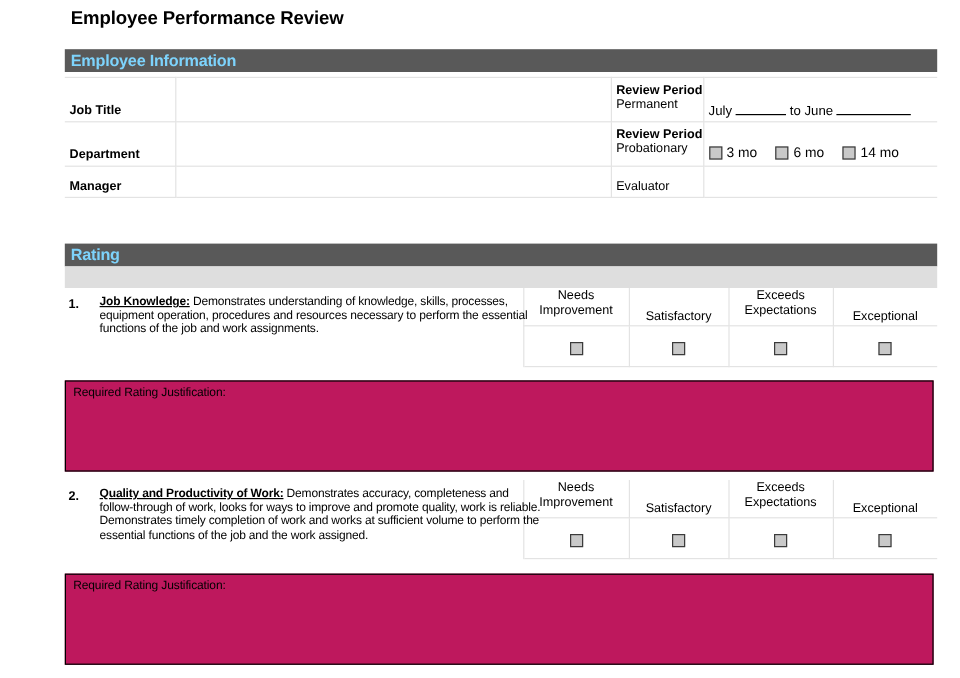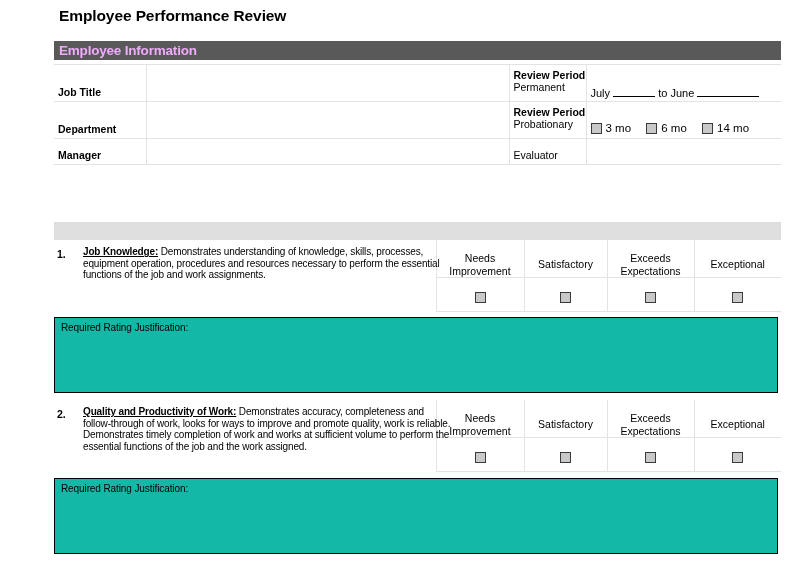--- a/index.html
+++ b/index.html
@@ -33,21 +33,21 @@
     font-size: 15.5px;
     font-weight: bold;
     letter-spacing: -0.1px;
     white-space: nowrap;
   }
 
   
   .section-bar {
     position: absolute;
     background: #595959;
-    color: #f0abfc;
+    color: #7dd3fc;
     font-size: 13.5px;
     font-weight: bold;
     line-height: 19px;
     padding-left: 5px;
     box-sizing: border-box;
     letter-spacing: -0.2px;
   }
   #bar-employee-info {
     left: 38px;
     top: 41px;
@@ -181,36 +181,35 @@
     letter-spacing: -0.15px;
   }
   .item-body b {
     text-decoration: underline;
     font-weight: bold;
   }
 
   .rc-label {
     font-size: 10.5px;
     line-height: 12.5px;
-    padding-top: 12px;
     color: #000;
   }
   .rc-box {
     padding-top: 9px;
     padding-bottom: 6px;
   }
 
   
   .justify-box {
     position: absolute;
     left: 38px;
     width: 724px;
     border: 1.6px solid #000;
     box-sizing: border-box;
-    background: #14b8a6;
+    background: #be185d;
   }
   .justify-label {
     font-size: 10px;
     padding: 4px 0 0 6px;
     letter-spacing: -0.1px;
   }
 
   
   #rating-table-1 { top: 240px; }
   #justify-1 { top: 317px; height: 76px; }
@@ -277,20 +276,21 @@
 
       <tr>
         <td class="lbl vsep">Manager</td>
         <td class="vsep"></td>
         <td class="lbl-norm vsep" style="padding-bottom:3px;">Evaluator</td>
         <td></td>
       </tr>
     </tbody>
   </table>
 
+  <div class="section-bar" id="bar-rating">Rating</div>
 
   <div class="gray-band"></div>
 
   <table class="rating-table" id="rating-table-1">
     <colgroup>
       <col style="width:382px;">
         <col style="width:88px;">
         <col style="width:83px;">
         <col style="width:87px;">
         <col style="width:87px;">

